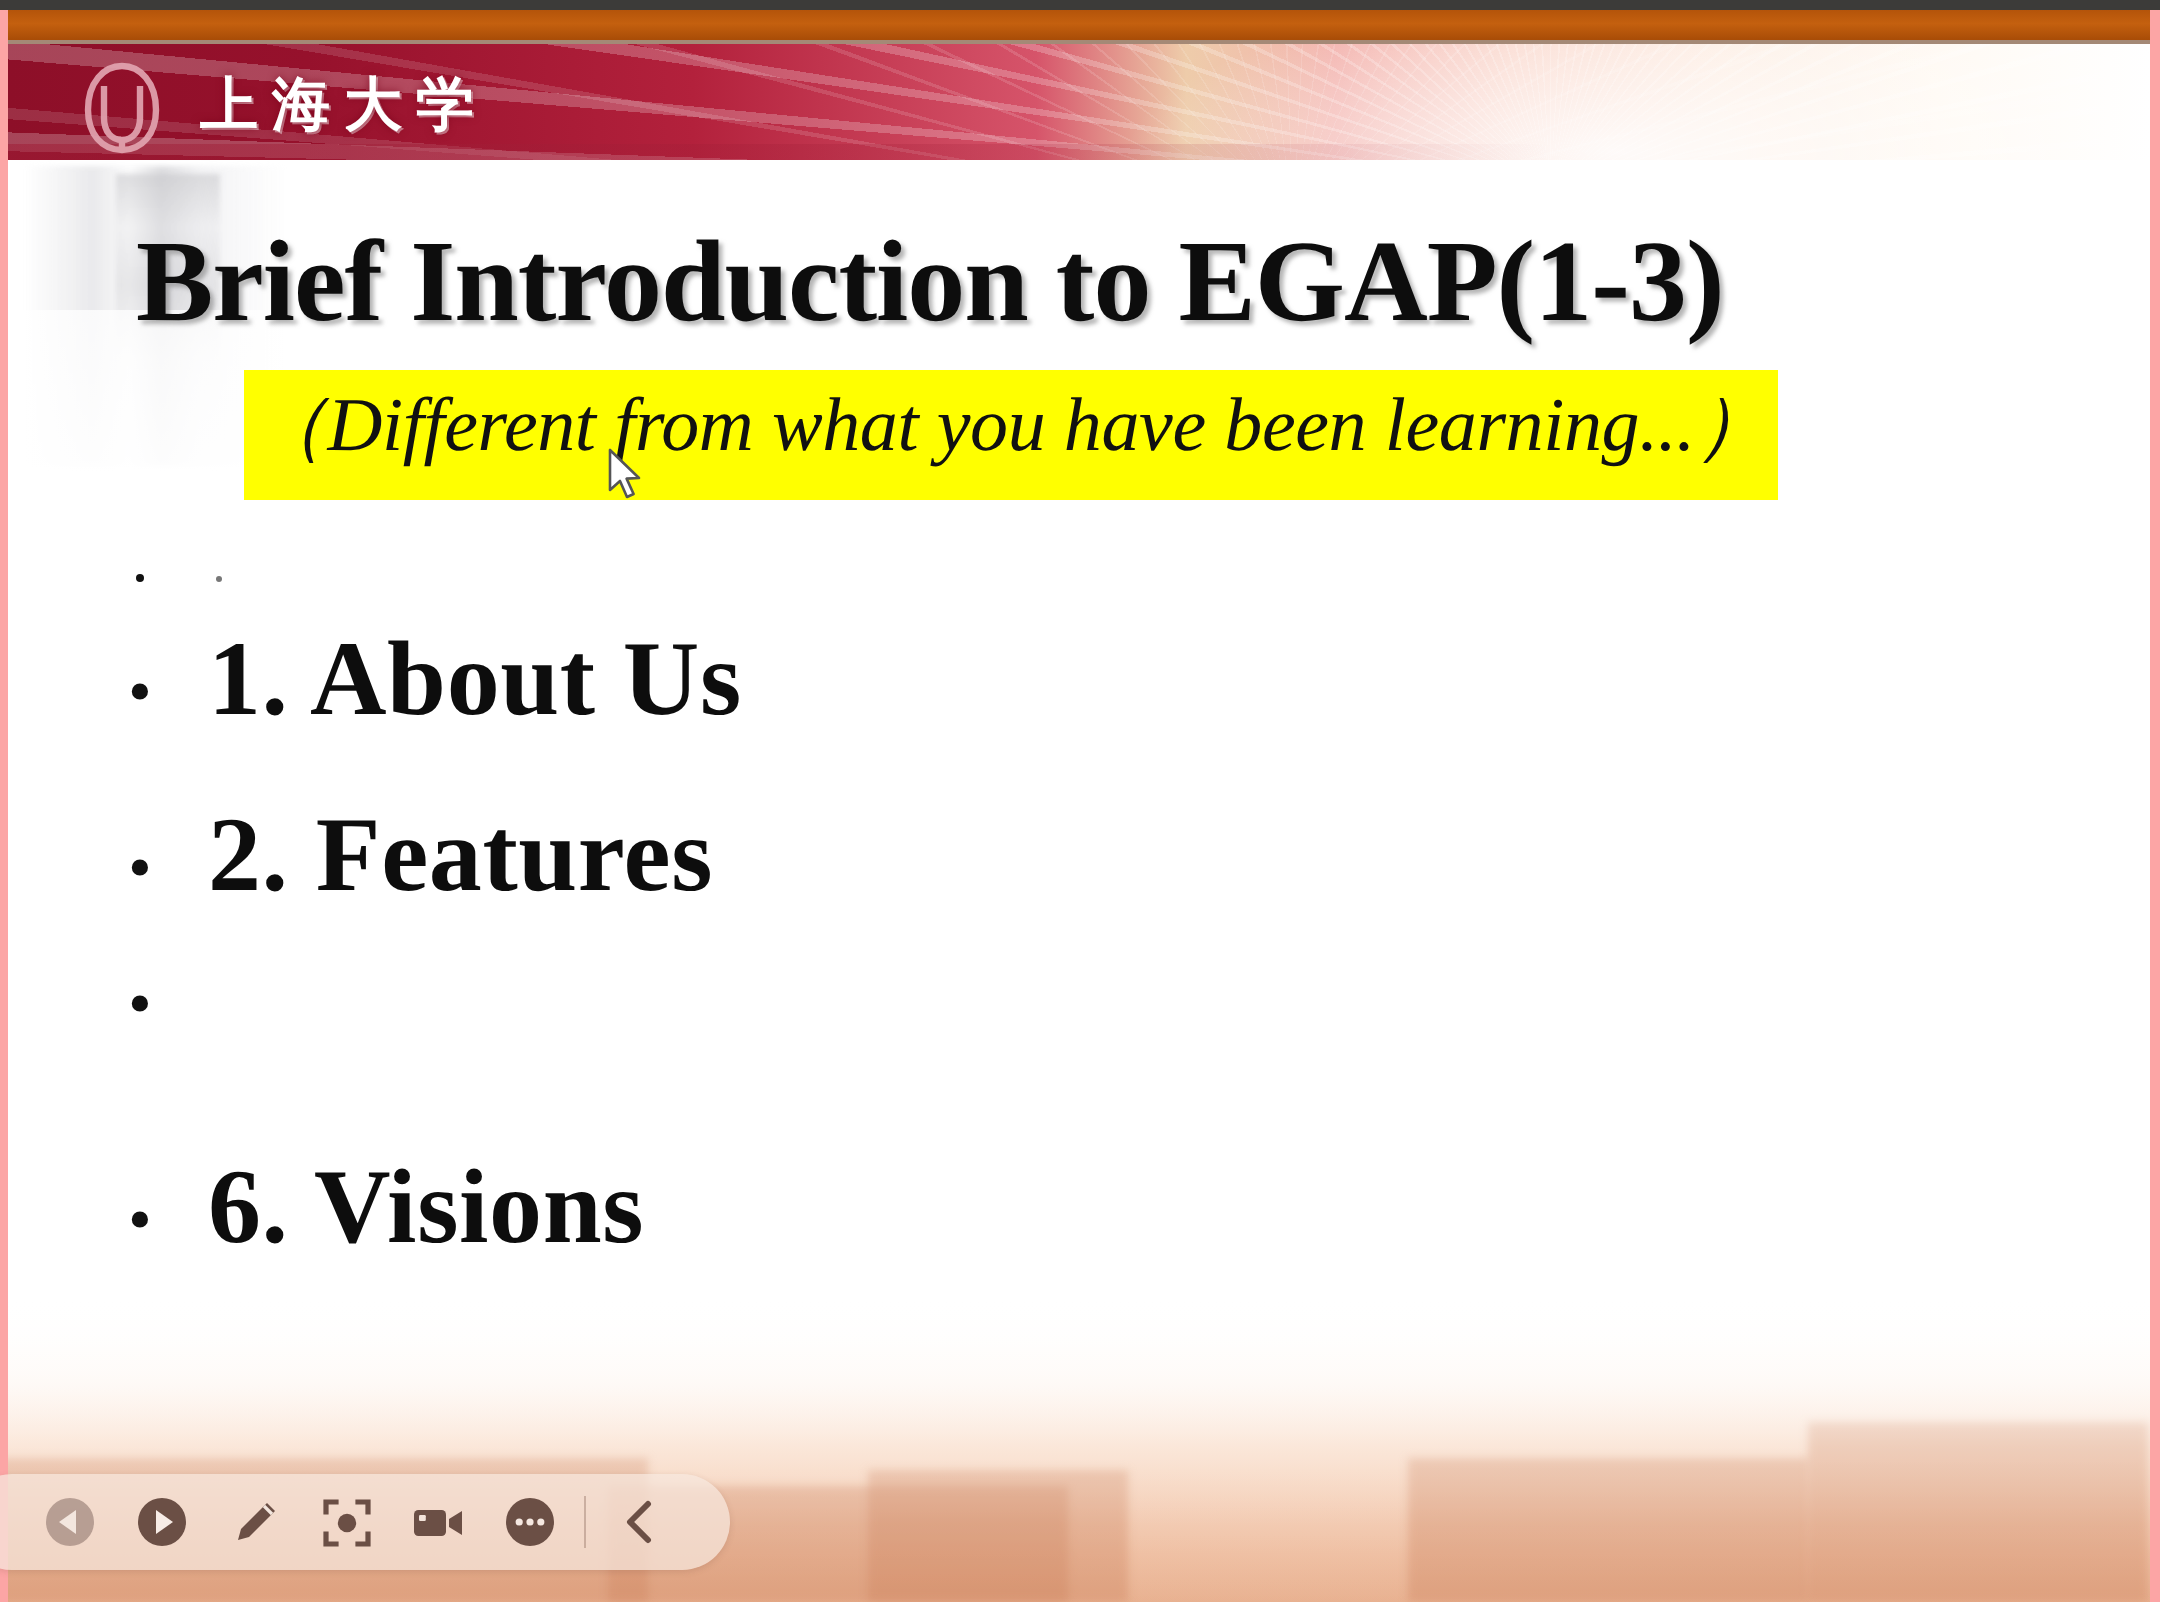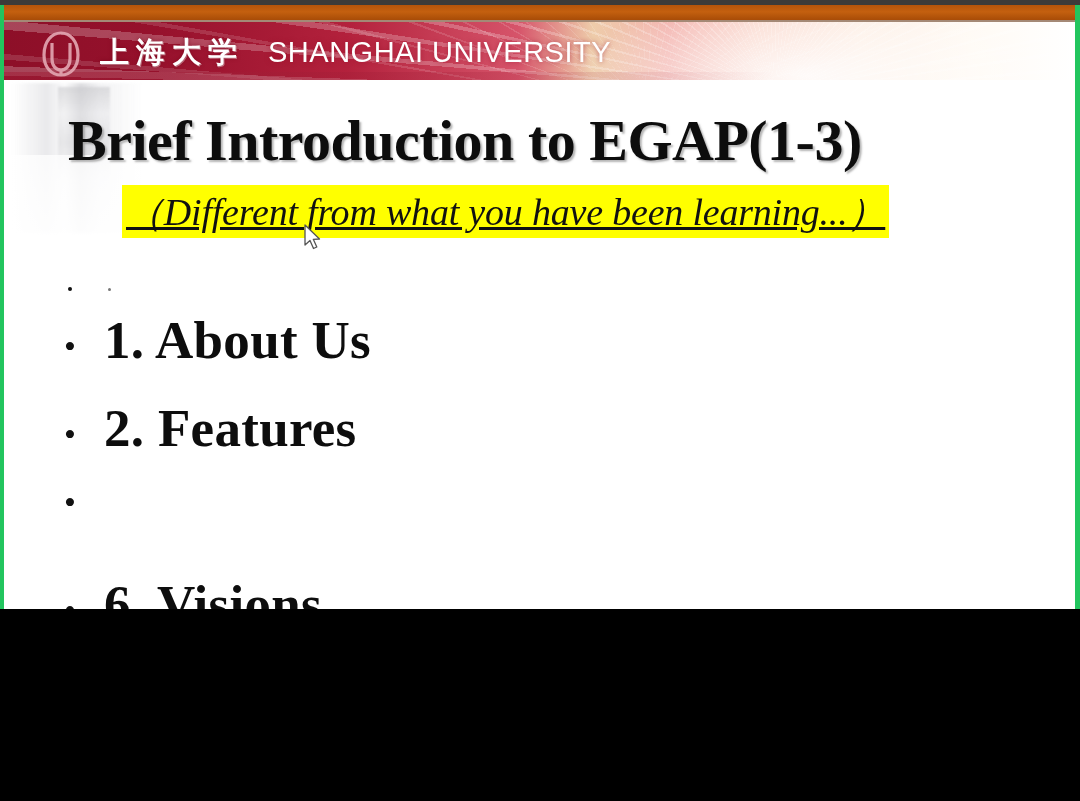--- a/index.html
+++ b/index.html
@@ -3,23 +3,23 @@
 <meta charset="utf-8">
 <style>
   html, body {
     margin: 0;
     padding: 0;
     background: #000;
   }
   #stage {
     position: relative;
     width: 1080px;
-    height: 609px;
+    height: 801px;
     overflow: hidden;
-    background: #22c55e;
+    background: #fca5a5;
     font-family: "Liberation Serif", "DejaVu Serif", serif;
   }
   .frame-left  { left: 0; top: 0; width: 4px; height: 801px; }
   .frame-top   { left: 0; top: 0; width: 1080px; height: 5px; background:#3c3b39; }
 
   
   #slide {
     position: absolute;
     left: 4px;
     top: 5px;
@@ -177,28 +177,27 @@
   }
 
   .subtitle-wrap {
     position: absolute;
     left: 118px; top: 180px;
     z-index: 3;
   }
   .subtitle {
     display: inline-block;
     background: #ffff00;
-    padding: 2px 4px 0 4px;
+    padding: 2px 4px 12px 4px;
     font-size: 38px;
     font-style: italic;
     font-weight: 400;
     color: #111;
     letter-spacing: -0.2px;
     white-space: nowrap;
-    text-decoration: underline;
   }
 
   
   .micro-row {
     position: absolute;
     left: 64px; top: 282px;
     z-index: 3;
     display: flex;
     gap: 36px;
     align-items: center;
@@ -325,21 +324,20 @@
         <g fill="none" stroke="#e2a4b0" stroke-width="3.2" opacity="0.92">
           <path d="M10 26 C10 12, 18 4, 27 4 C36 4, 44 12, 44 26 C44 38, 37 46, 27 46 C17 46, 10 38, 10 26 Z"></path>
           <path d="M18 14 L18 30 C18 37, 22 41, 27 41 C32 41, 36 37, 36 30 L36 14"></path>
           <path d="M27 41 L27 47"></path>
         </g>
       </svg>
     </div>
 
     <div class="banner-title">
       <span class="cn-name">上海大学</span>
-      <span class="en-name">SHANGHAI UNIVERSITY</span>
     </div>
 
     <div class="deco-door"></div>
     <div class="deco-fade"></div>
 
     <div class="slide-title">Brief Introduction  to EGAP(1-3)</div>
 
     <div class="subtitle-wrap">
       <span class="subtitle">（Different from what you have been learning...）</span>
     </div>

